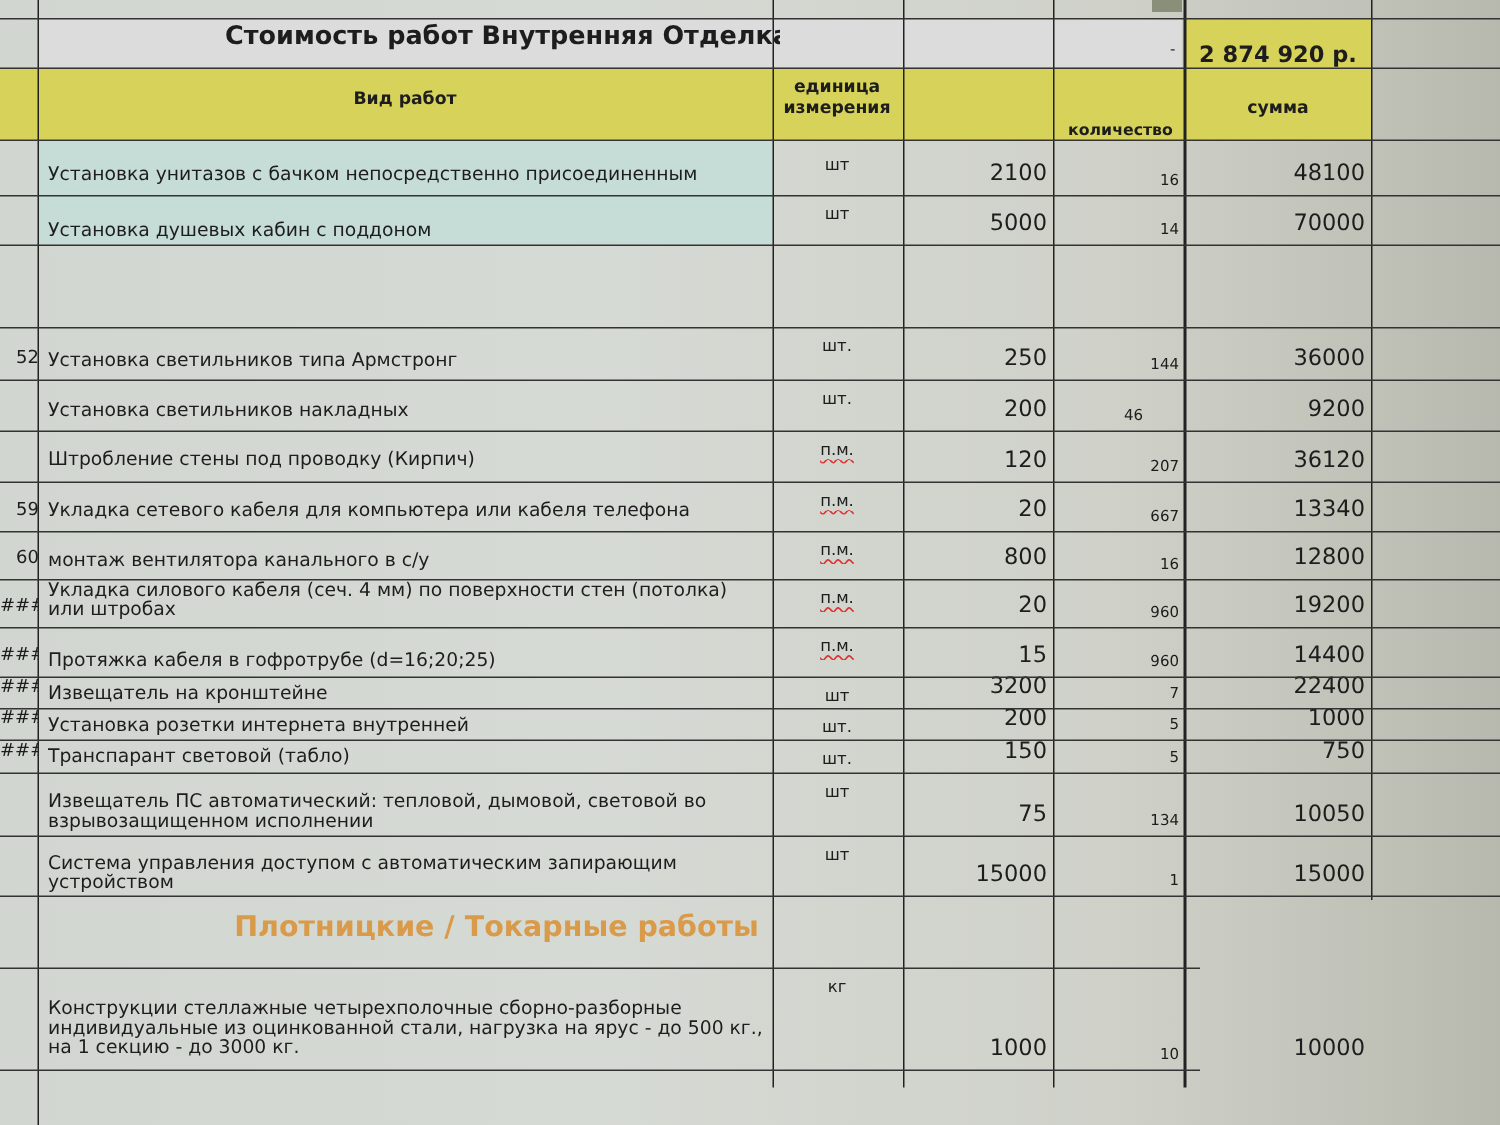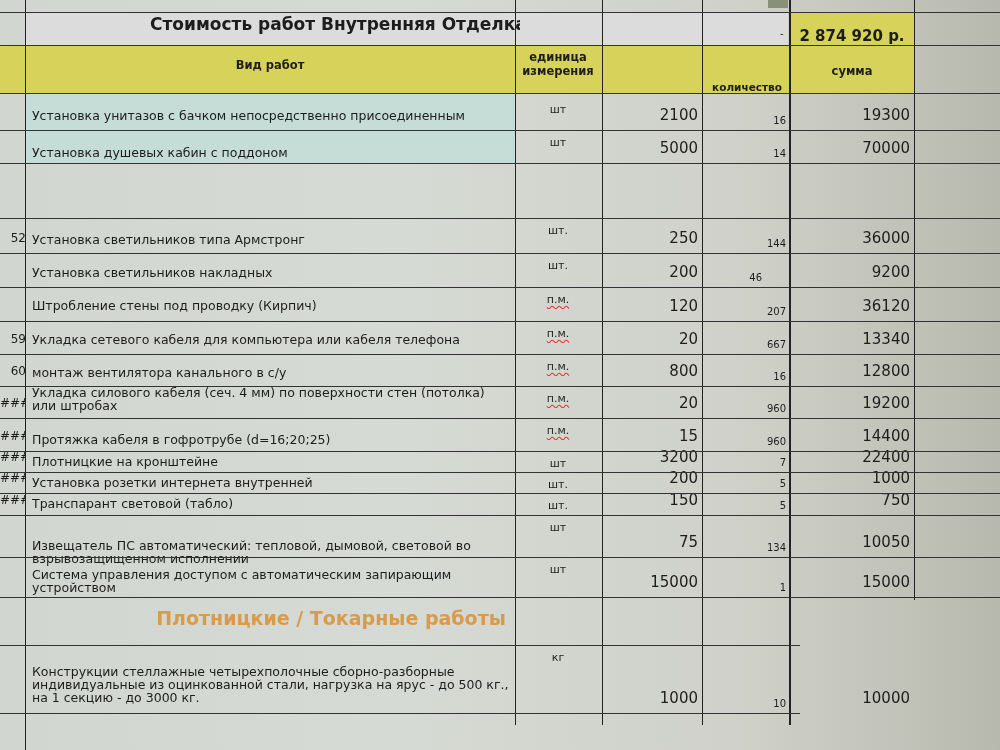--- a/index.html
+++ b/index.html
@@ -50,21 +50,21 @@
   <div class="cell hdr" style="left:515px;top:50px;width:86px;height:40px;">единица измерения</div>
   <div class="cell hdr" style="left:704px;top:80px;width:86px;height:14px;font-size:10.5px;">количество</div>
   <div class="cell hdr" style="left:790px;top:64px;width:124px;height:18px;">сумма</div>
 
   <div id="rows">
       <div>
         <div class="cell desc" style="left:32px;top:109px;width:480px;height:21px;">Установка унитазов с бачком непосредственно присоединенным</div>
         <div class="cell unit" style="left:515px;top:103px;width:86px;height:16px;"><span>шт</span></div>
         <div class="cell num" style="left:602px;top:106px;width:96px;height:20px;">2100</div>
         <div class="cell qty" style="left:704px;top:115px;width:82px;height:12px;">16</div>
-        <div class="cell num" style="left:790px;top:106px;width:120px;height:20px;">19300</div>
+        <div class="cell num" style="left:790px;top:106px;width:120px;height:20px;">48100</div>
       </div>
       <div>
         <div class="cell desc" style="left:32px;top:146px;width:480px;height:17px;">Установка душевых кабин с поддоном</div>
         <div class="cell unit" style="left:515px;top:136px;width:86px;height:16px;"><span>шт</span></div>
         <div class="cell num" style="left:602px;top:139px;width:96px;height:20px;">5000</div>
         <div class="cell qty" style="left:704px;top:148px;width:82px;height:12px;">14</div>
         <div class="cell num" style="left:790px;top:139px;width:120px;height:20px;">70000</div>
       </div>
       <div>
         <div class="cell rownum" style="left:0;top:231px;width:26px;height:16px;">52</div>
@@ -115,21 +115,21 @@
       <div>
         <div class="cell rownum" style="left:0;top:429px;width:26px;height:16px;">###</div>
         <div class="cell desc" style="left:32px;top:433px;width:480px;height:18px;">Протяжка кабеля в гофротрубе (d=16;20;25)</div>
         <div class="cell unit" style="left:515px;top:424px;width:86px;height:16px;"><span class="squiggle">п.м.</span></div>
         <div class="cell num" style="left:602px;top:427px;width:96px;height:20px;">15</div>
         <div class="cell qty" style="left:704px;top:436px;width:82px;height:12px;">960</div>
         <div class="cell num" style="left:790px;top:427px;width:120px;height:20px;">14400</div>
       </div>
       <div>
         <div class="cell rownum" style="left:0;top:450px;width:26px;height:16px;">###</div>
-        <div class="cell desc" style="left:32px;top:455px;width:480px;height:17px;">Плотницкие на кронштейне</div>
+        <div class="cell desc" style="left:32px;top:455px;width:480px;height:17px;">Извещатель на кронштейне</div>
         <div class="cell unit" style="left:515px;top:457px;width:86px;height:16px;"><span>шт</span></div>
         <div class="cell num" style="left:602px;top:448px;width:96px;height:20px;">3200</div>
         <div class="cell qty" style="left:704px;top:457px;width:82px;height:12px;">7</div>
         <div class="cell num" style="left:790px;top:448px;width:120px;height:20px;">22400</div>
       </div>
       <div>
         <div class="cell rownum" style="left:0;top:471px;width:26px;height:16px;">###</div>
         <div class="cell desc" style="left:32px;top:476px;width:480px;height:17px;">Установка розетки интернета внутренней</div>
         <div class="cell unit" style="left:515px;top:478px;width:86px;height:16px;"><span>шт.</span></div>
         <div class="cell num" style="left:602px;top:469px;width:96px;height:20px;">200</div>
@@ -138,21 +138,21 @@
       </div>
       <div>
         <div class="cell rownum" style="left:0;top:493px;width:26px;height:16px;">###</div>
         <div class="cell desc" style="left:32px;top:497px;width:480px;height:18px;">Транспарант световой (табло)</div>
         <div class="cell unit" style="left:515px;top:499px;width:86px;height:16px;"><span>шт.</span></div>
         <div class="cell num" style="left:602px;top:491px;width:96px;height:20px;">150</div>
         <div class="cell qty" style="left:704px;top:500px;width:82px;height:12px;">5</div>
         <div class="cell num" style="left:790px;top:491px;width:120px;height:20px;">750</div>
       </div>
       <div>
-        <div class="cell desc" style="left:32px;top:527px;width:480px;height:30px;margin-top:12px;">Извещатель ПС автоматический: тепловой, дымовой, световой во взрывозащищенном исполнении</div>
+        <div class="cell desc" style="left:32px;top:527px;width:480px;height:30px;">Извещатель ПС автоматический: тепловой, дымовой, световой во взрывозащищенном исполнении</div>
         <div class="cell unit" style="left:515px;top:521px;width:86px;height:16px;"><span>шт</span></div>
         <div class="cell num" style="left:602px;top:533px;width:96px;height:20px;">75</div>
         <div class="cell qty" style="left:704px;top:542px;width:82px;height:12px;">134</div>
         <div class="cell num" style="left:790px;top:533px;width:120px;height:20px;">10050</div>
       </div>
       <div>
         <div class="cell desc" style="left:32px;top:568px;width:480px;height:29px;">Система управления доступом с автоматическим запирающим устройством</div>
         <div class="cell unit" style="left:515px;top:563px;width:86px;height:16px;"><span>шт</span></div>
         <div class="cell num" style="left:602px;top:573px;width:96px;height:20px;">15000</div>
         <div class="cell qty" style="left:704px;top:582px;width:82px;height:12px;">1</div>

